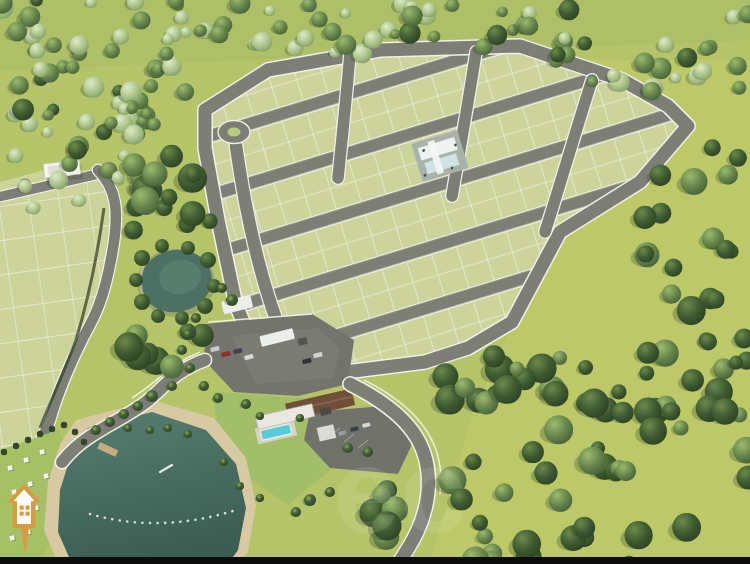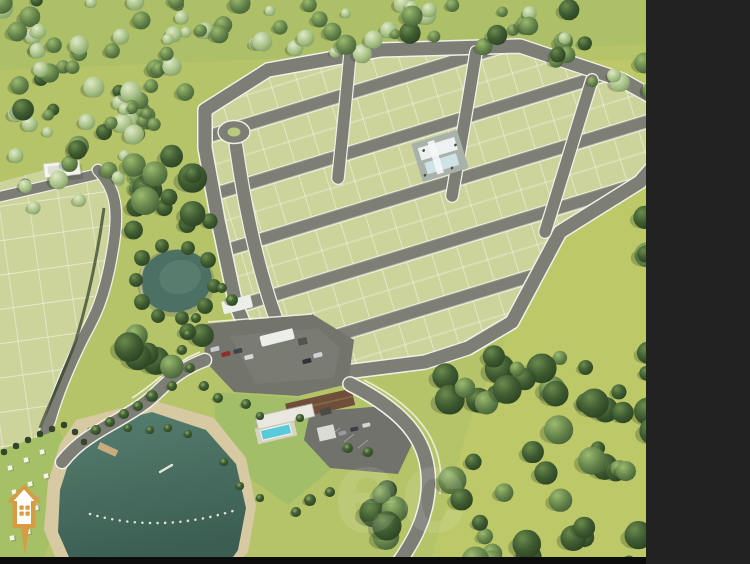--- a/index.html
+++ b/index.html
@@ -1,16 +1,16 @@
 <!DOCTYPE html>
 <html><head>
 <meta charset="utf-8">
 <style>
   html,body{margin:0;padding:0;background:#222;}
-  .stage{position:relative;width:646px;height:564px;overflow:hidden;background:#c4b5fd;
+  .stage{position:relative;width:750px;height:564px;overflow:hidden;background:#c4b5fd;
          font-family:"Liberation Sans",sans-serif;}
   .stage svg{position:absolute;left:0;top:0;display:block;}
   .rw{fill:none;stroke:#f2f0e6;stroke-linecap:round;stroke-linejoin:round;}
   .rg{fill:none;stroke:#7d7e76;stroke-linecap:round;stroke-linejoin:round;}
   .wm{font-family:"Liberation Sans",sans-serif;font-weight:bold;}
 </style>
 </head>
 <body>
 
 <div class="stage">

